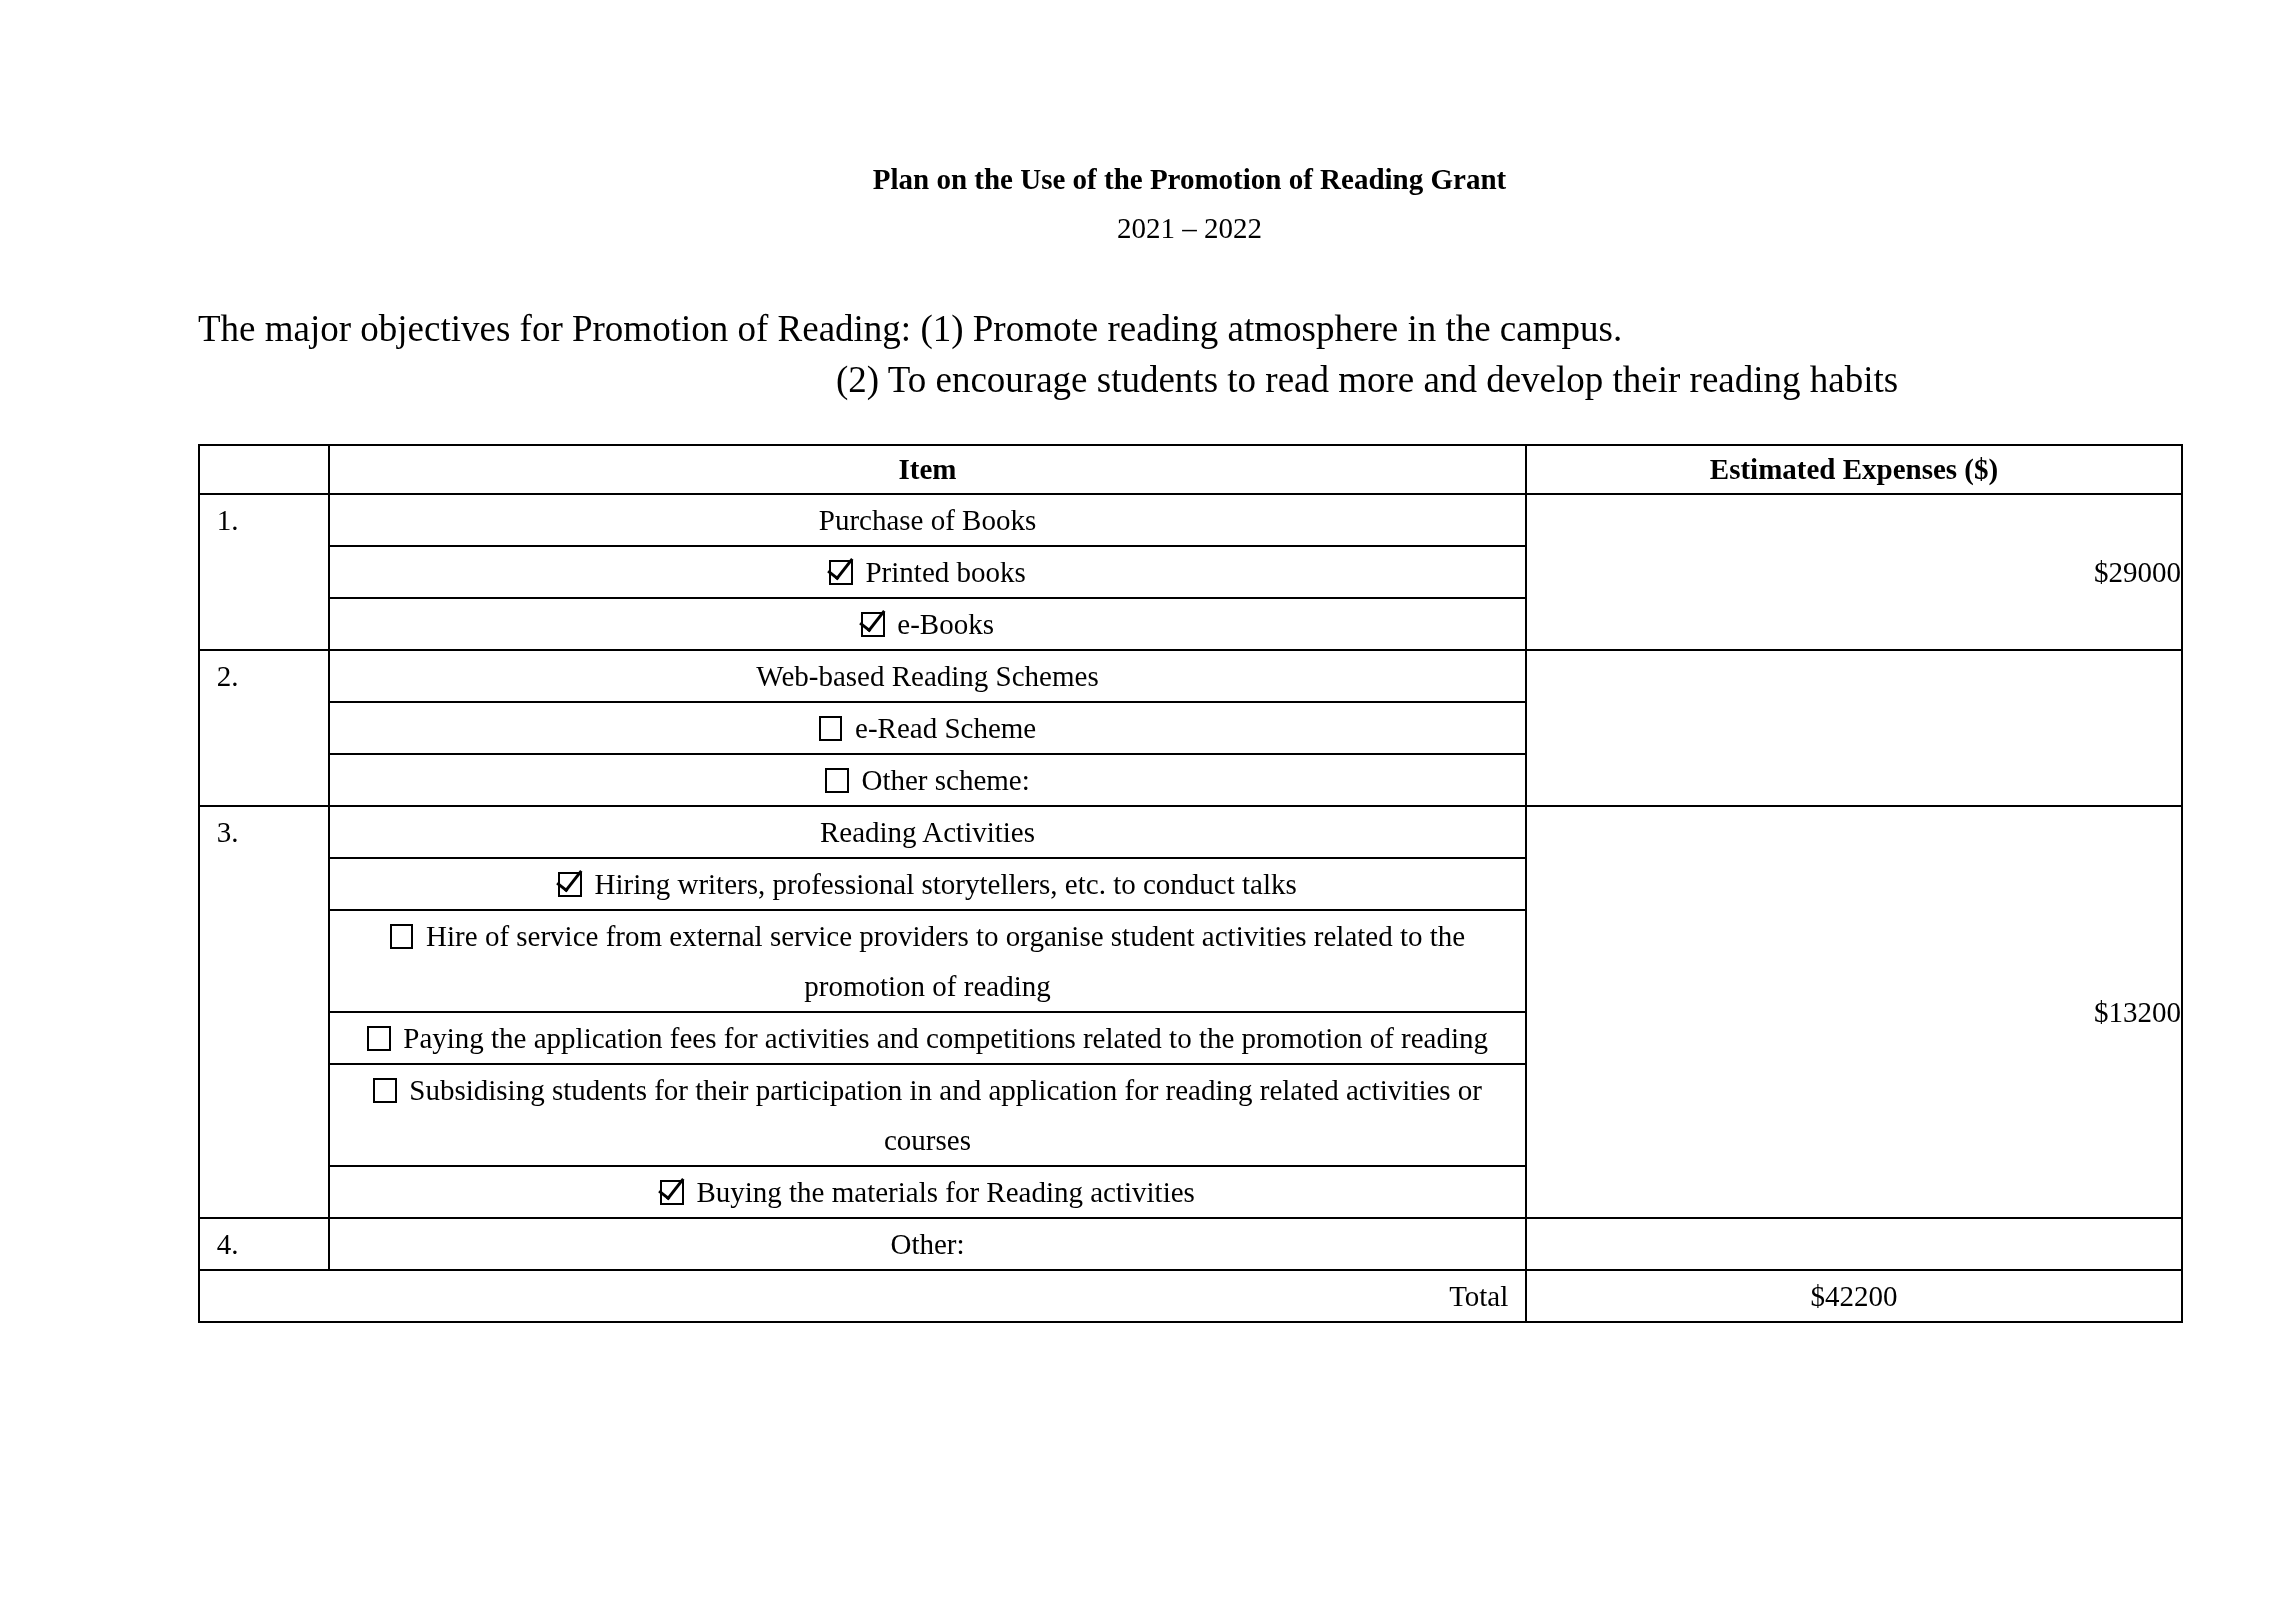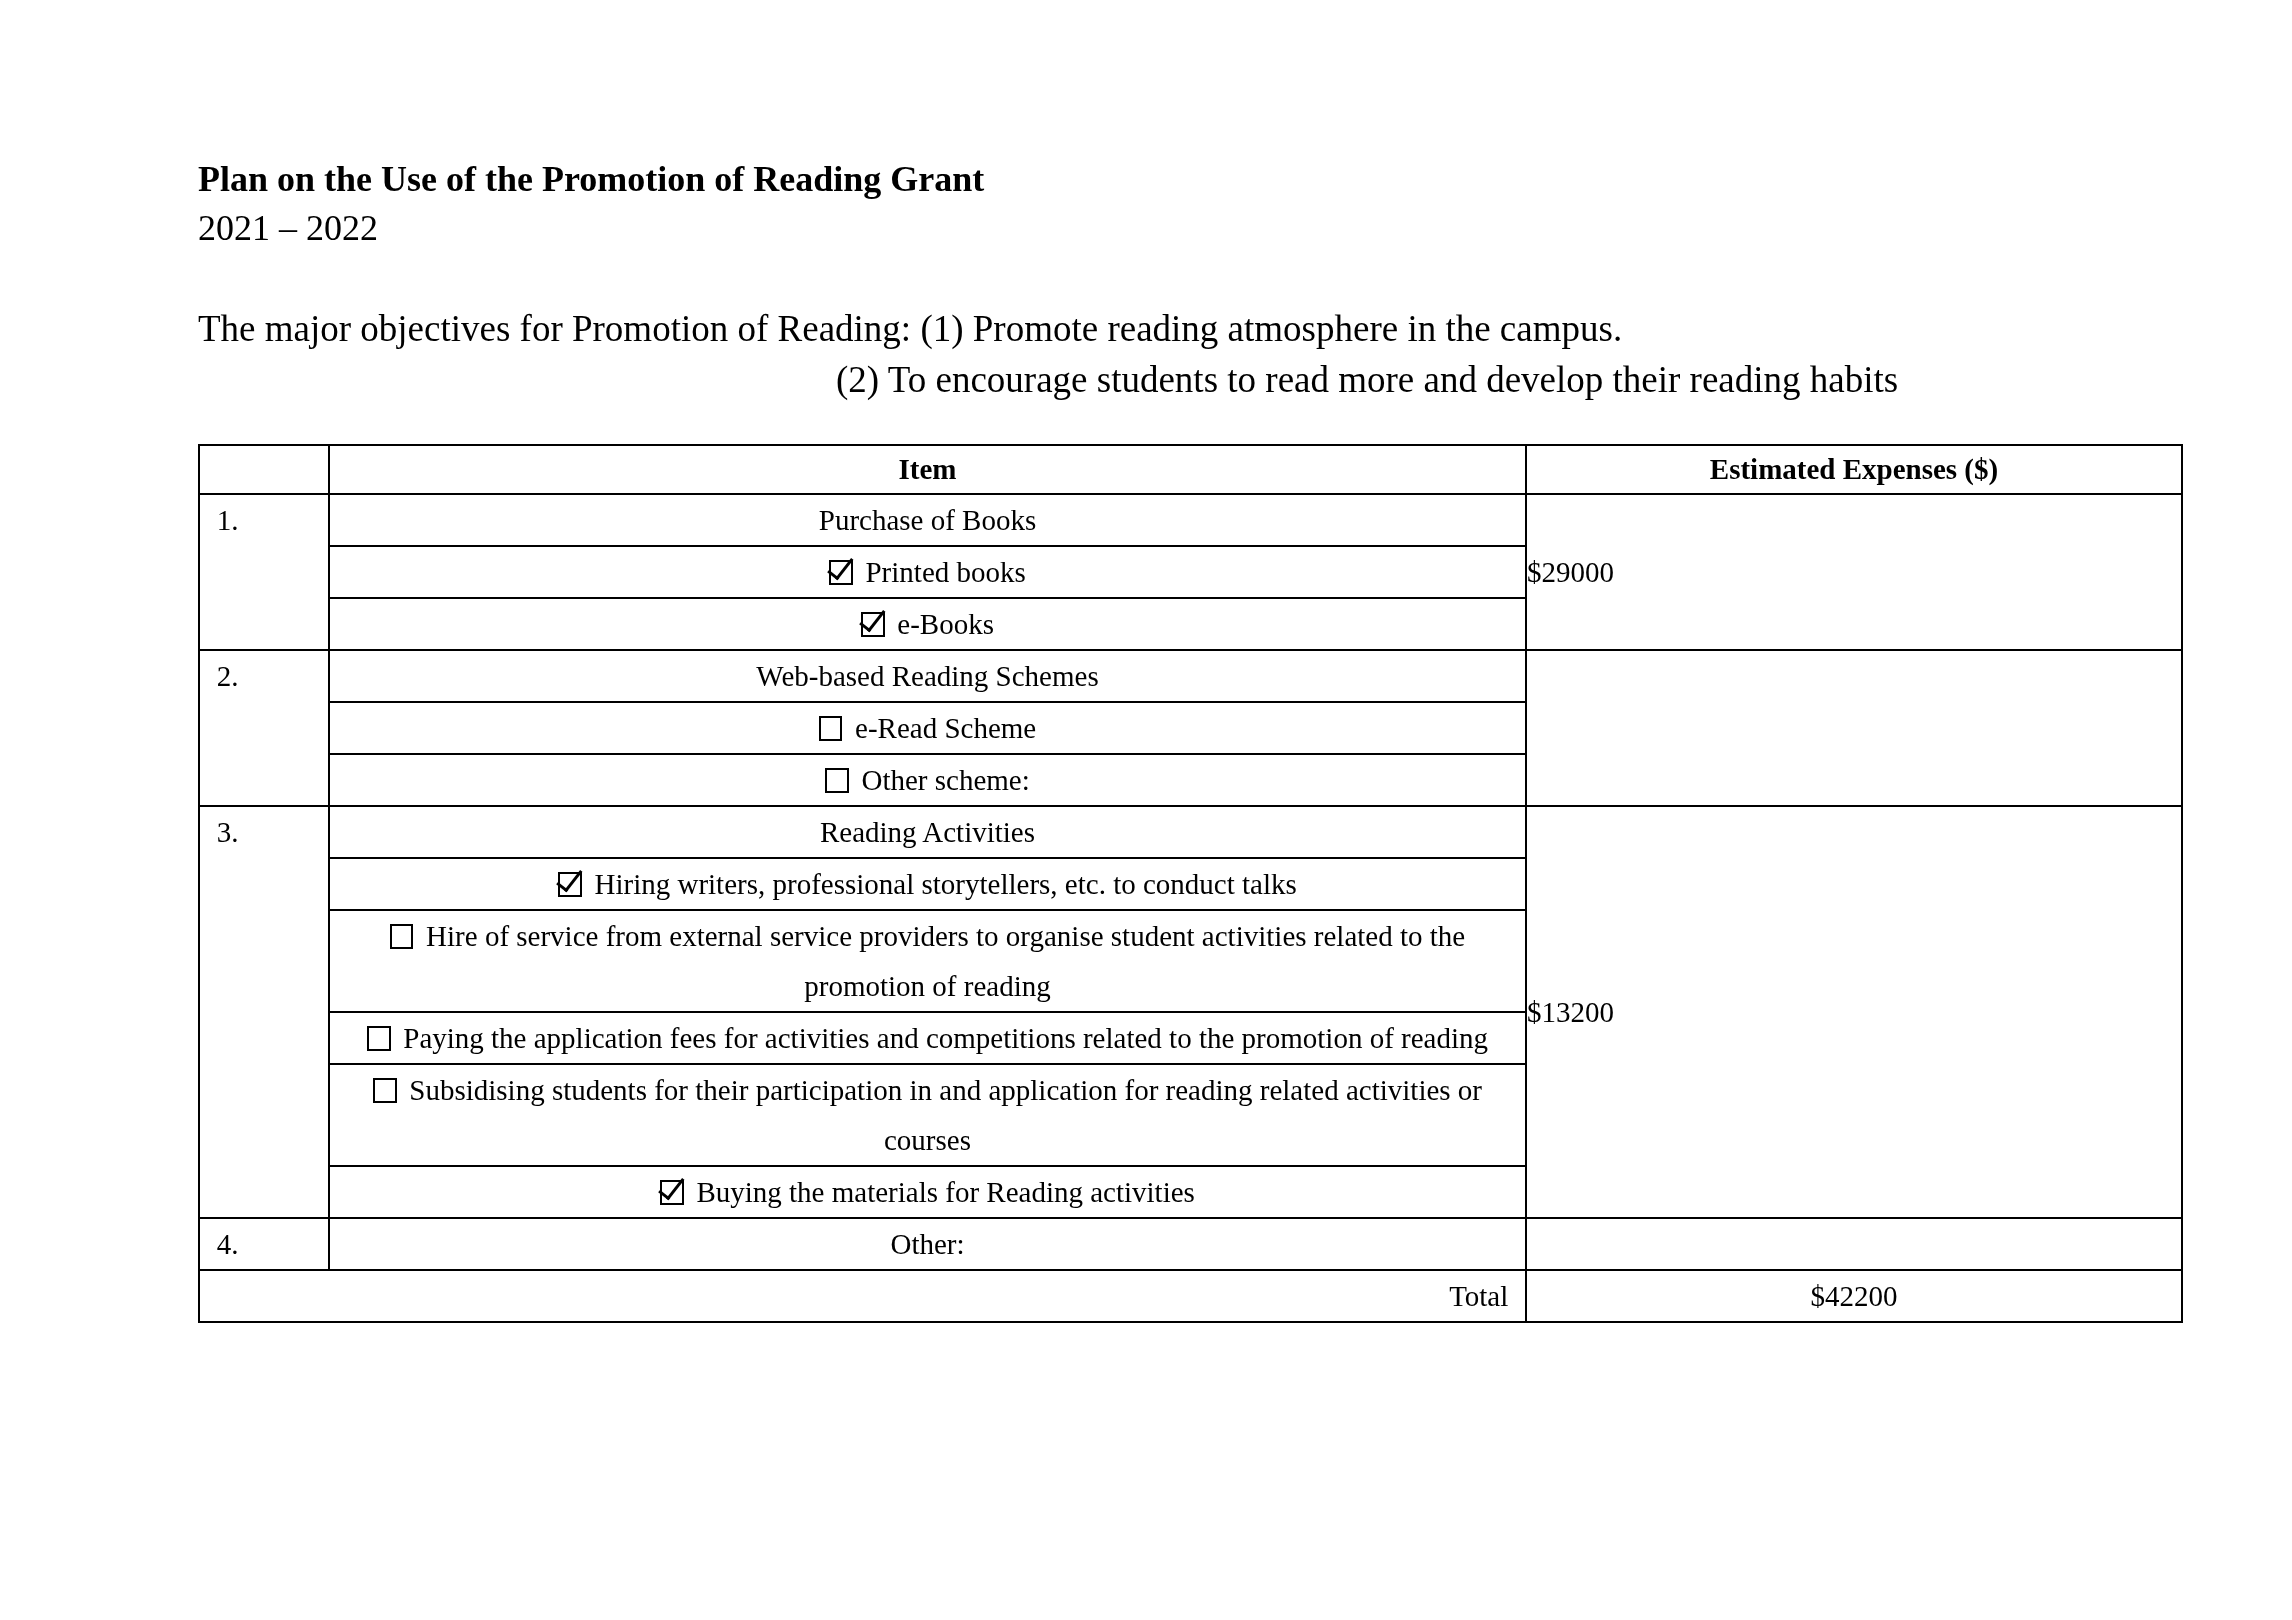--- a/index.html
+++ b/index.html
@@ -16,22 +16,22 @@
     background: #ffffff;
     overflow: hidden;
   }
   .content {
     margin-left: 198px;
     width: 1983px;
   }
   
   .doc-header {
     padding-top: 160px;
-    text-align: left;
-    font-size: 36px;
+    text-align: center;
+    font-size: 29px;
   }
   .title {
     font-weight: bold;
     line-height: 39px;
   }
   .subtitle {
     margin-top: 10px;
     line-height: 39px;
   }
   
@@ -74,21 +74,21 @@
   td.num-cell {
     vertical-align: top;
     text-align: left;
     height: 50px;
   }
   td.item-cell {
     text-align: center;
     height: 50px;
   }
   td.expense-cell {
-    text-align: left;
+    text-align: right;
     vertical-align: middle;
     padding: 0;
   }
   td.total-label-cell {
     text-align: right;
     height: 50px;
   }
   td.total-value-cell {
     text-align: center;
     height: 50px;

